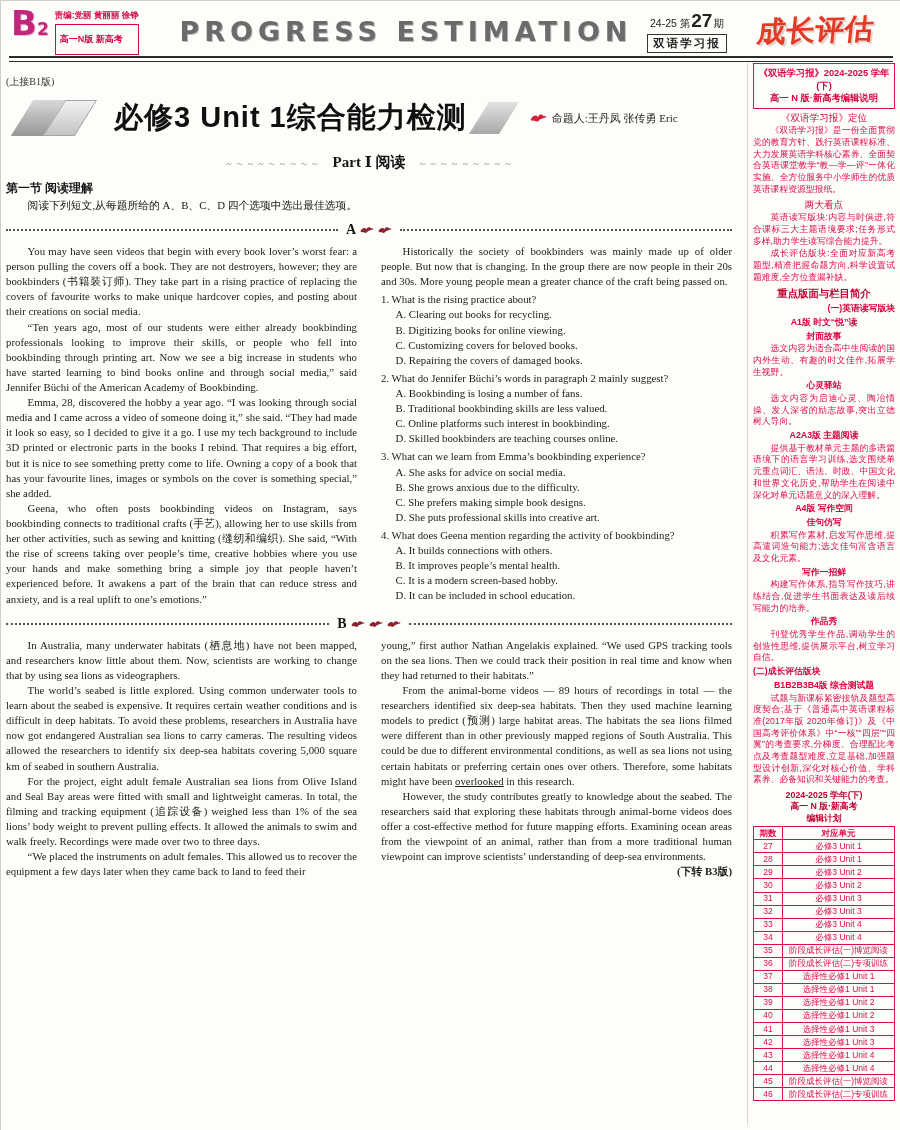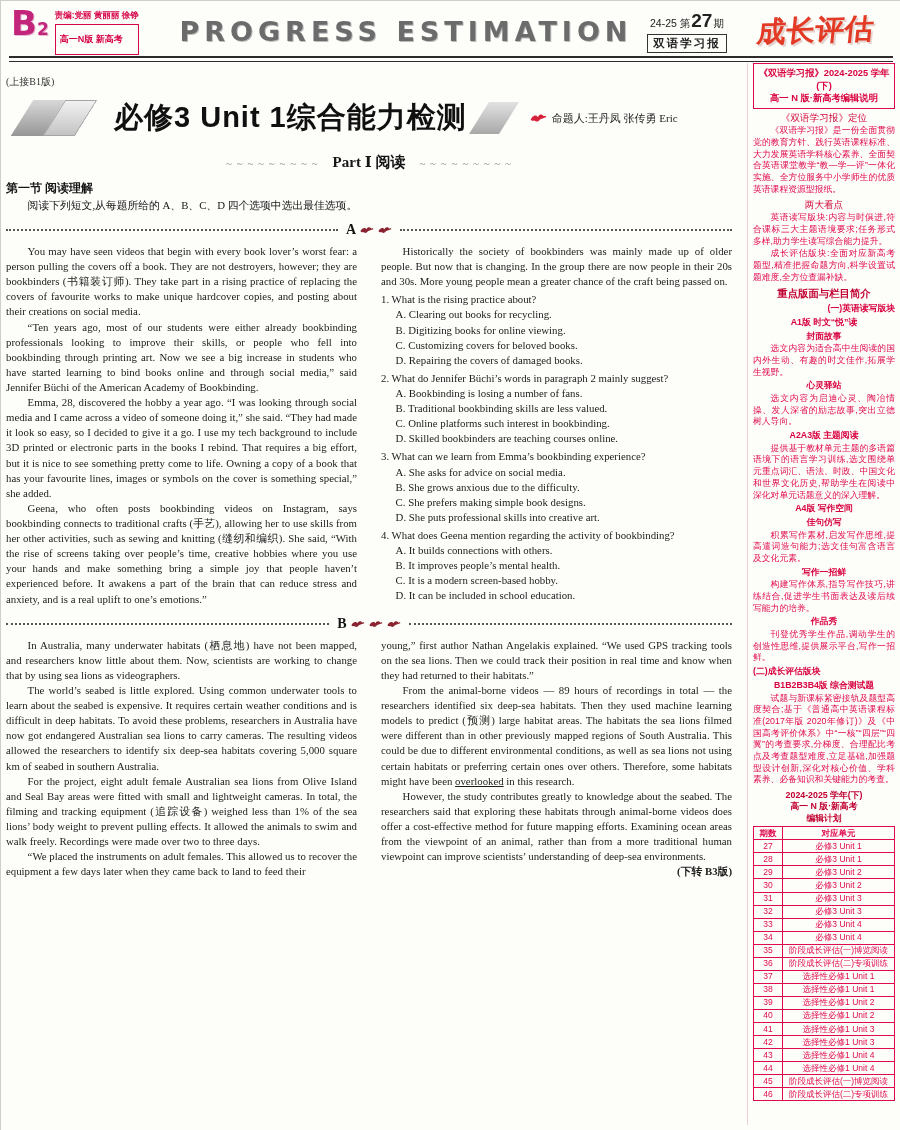--- a/index.html
+++ b/index.html
@@ -244,21 +244,21 @@
     <div class="sb-sub">心灵驿站</div>
     <p class="sb-p">选文内容为启迪心灵、陶冶情操、发人深省的励志故事,突出立德树人导向。</p>
     <div class="sb-sub">A2A3版 主题阅读</div>
     <p class="sb-p">提供基于教材单元主题的多语篇语境下的语言学习训练,选文围绕单元重点词汇、语法、时政、中国文化和世界文化历史,帮助学生在阅读中深化对单元话题意义的深入理解。</p>
     <div class="sb-sub">A4版 写作空间</div>
     <div class="sb-sub">佳句仿写</div>
     <p class="sb-p">积累写作素材,启发写作思维,提高遣词造句能力;选文佳句富含语言及文化元素。</p>
     <div class="sb-sub">写作一招鲜</div>
     <p class="sb-p">构建写作体系,指导写作技巧,讲练结合,促进学生书面表达及读后续写能力的培养。</p>
     <div class="sb-sub">作品秀</div>
-    <p class="sb-p">刊登优秀学生作品,调动学生的创造性思维,提供展示平台,写作一招鲜。</p>
+    <p class="sb-p">刊登优秀学生作品,调动学生的创造性思维,提供展示平台,树立学习自信。</p>
     <div class="sb-sub" style="text-align:left;">(二)成长评估版块</div>
     <div class="sb-sub">B1B2B3B4版 综合测试题</div>
     <p class="sb-p">试题与新课标紧密接轨及题型高度契合;基于《普通高中英语课程标准(2017年版 2020年修订)》及《中国高考评价体系》中“一核”“四层”“四翼”的考查要求,分梯度、合理配比考点及考查题型难度,立足基础,加强题型设计创新,深化对核心价值、学科素养、必备知识和关键能力的考查。</p>
     <div class="sb-plan">
       <div>2024-2025 学年(下)</div>
       <div>高一 N 版·新高考</div>
       <div>编辑计划</div>
     </div>
     <table class="sb-table">
       <thead>

